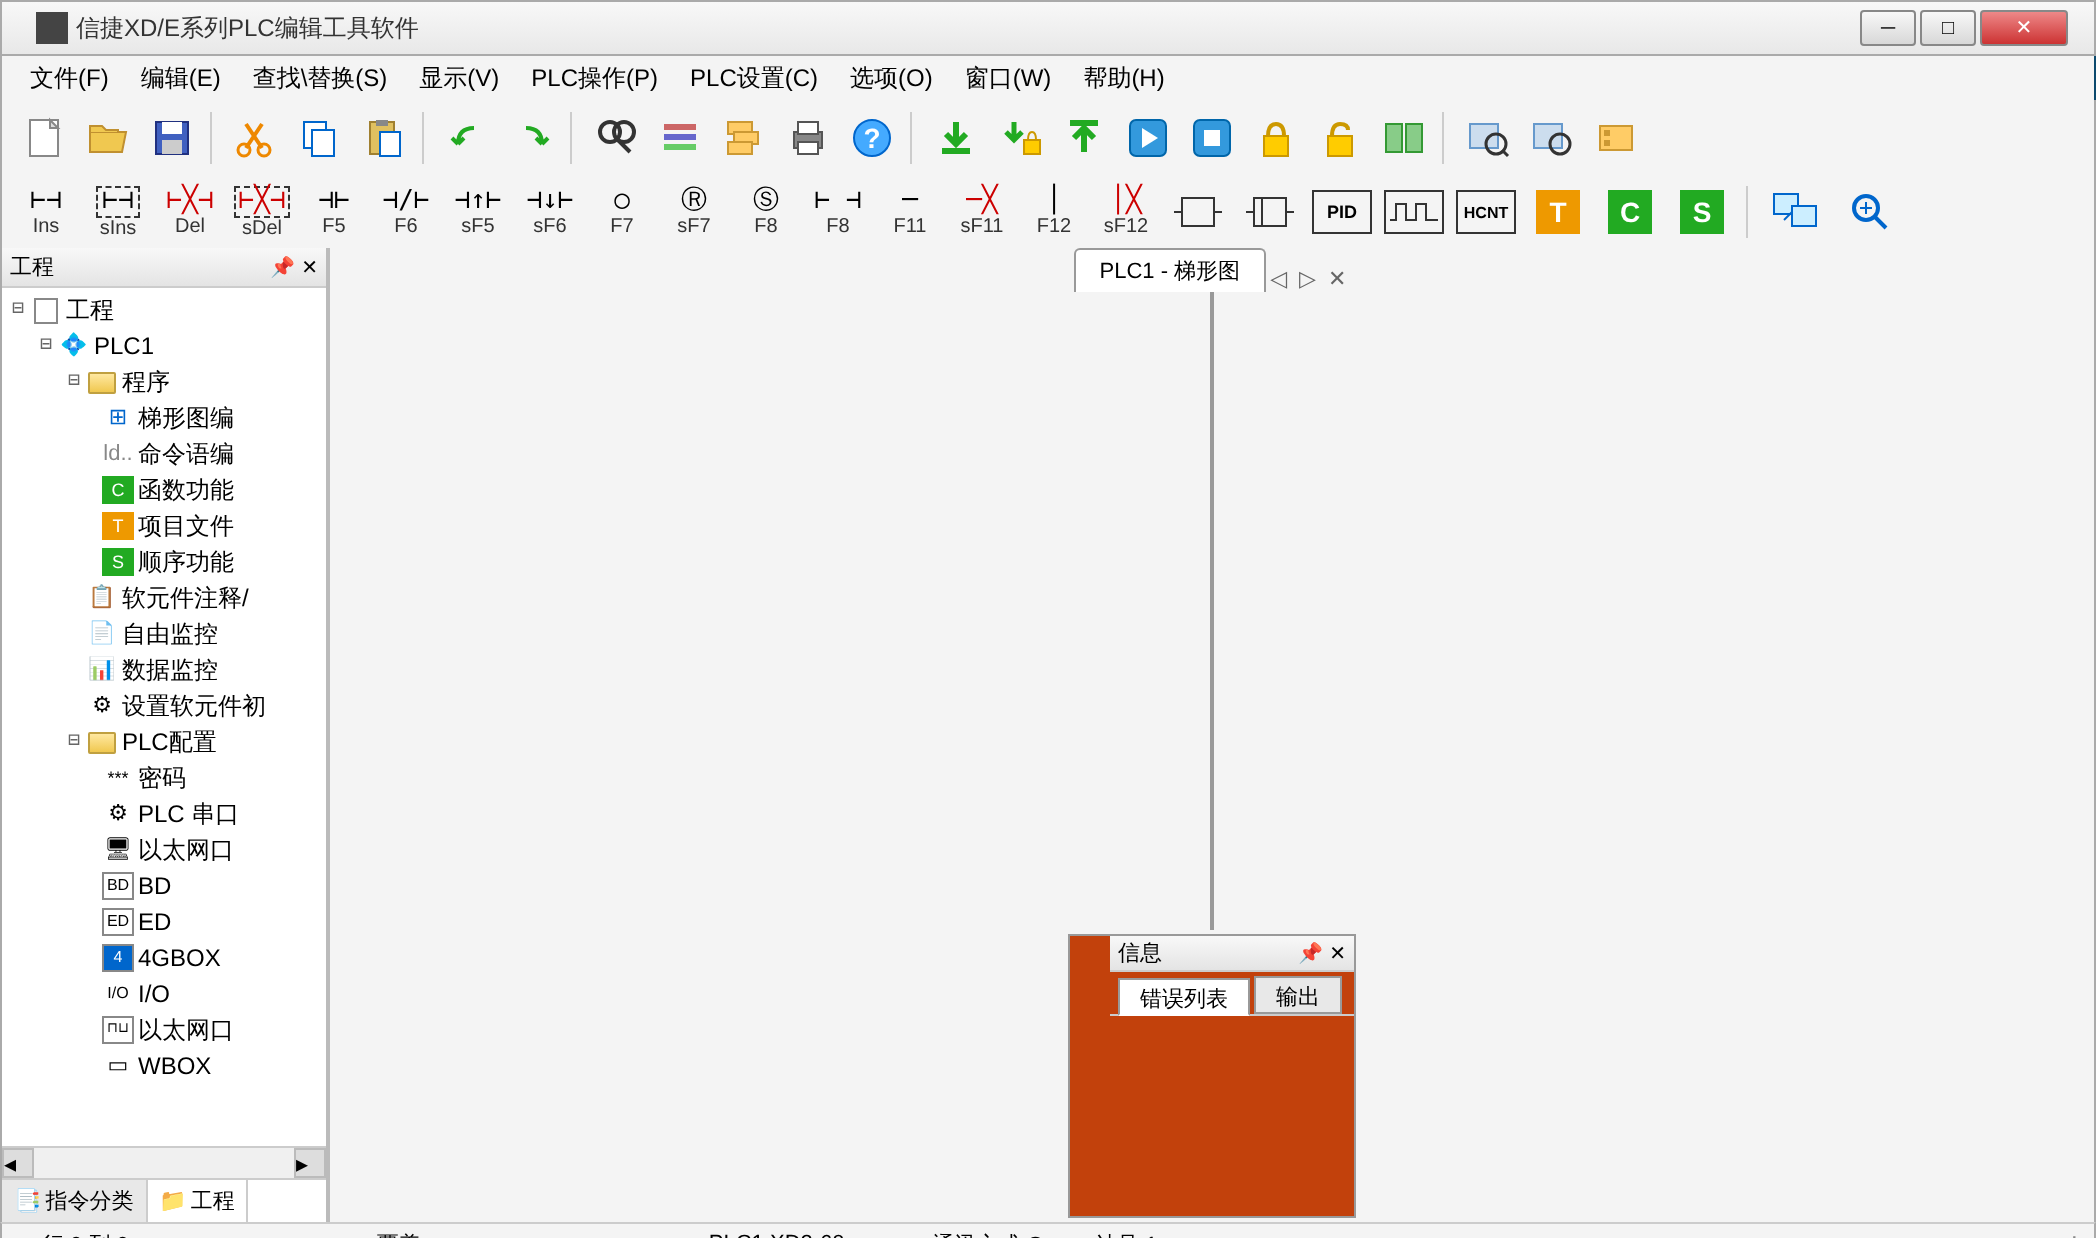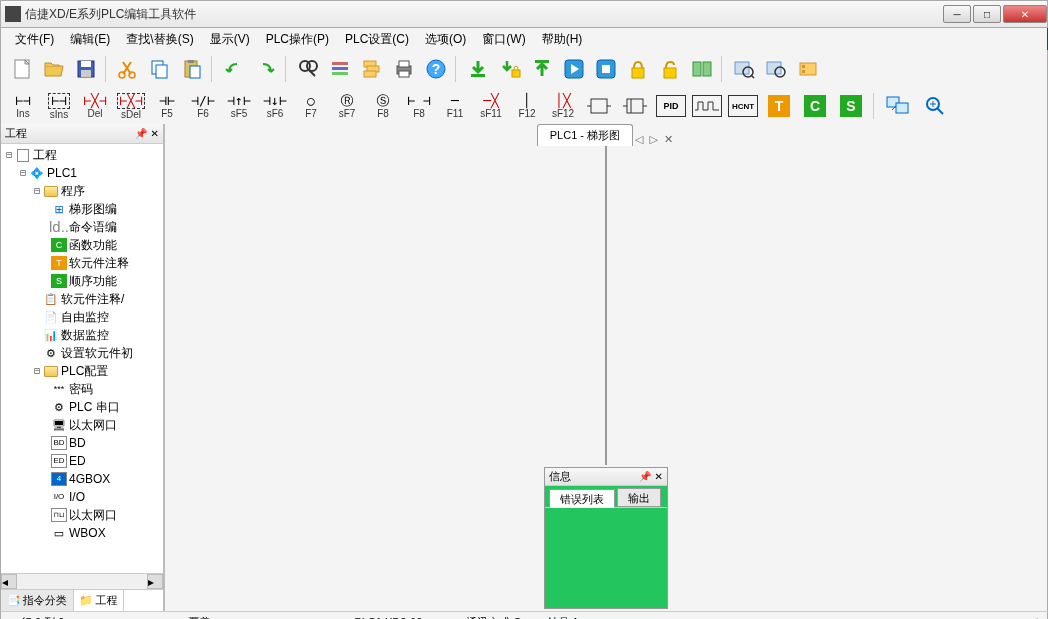--- a/index.html
+++ b/index.html
@@ -1,19 +1,19 @@
 <!DOCTYPE html>
 <html><head>
 <meta charset="utf-8">
 <style>
 * { margin: 0; padding: 0; box-sizing: border-box; }
 body { font-family: "Microsoft YaHei", "SimSun", sans-serif; font-size: 12px; background: #f0f0f0; width: 1048px; height: 619px; overflow: hidden; position: relative; }
 
 
-.title-bar { height: 28px; background: linear-gradient(#f8f8f8, #e8e8e8); border: 1px solid #aaa; display: flex; align-items: center; padding: 0 0; }
+.title-bar { height: 28px; background: linear-gradient(#f8f8f8, #e8e8e8); border: 1px solid #aaa; display: flex; align-items: center; padding: 0 13px; }
 .title-bar .app-icon { width: 16px; height: 16px; background: #444; margin: 0 4px; }
 .title-bar .title-text { flex: 1; color: #333; }
 .win-controls { display: flex; gap: 2px; }
 .win-btn { width: 28px; height: 18px; border: 1px solid #888; background: linear-gradient(#f8f8f8, #d8d8d8); border-radius: 2px; display: flex; align-items: center; justify-content: center; font-size: 10px; cursor: default; }
 .win-btn.close { background: linear-gradient(#e88, #c33); color: #fff; width: 44px; }
 
 
 .menu-bar { height: 22px; background: #f4f4f4; display: flex; align-items: center; padding: 0 6px; border-left: 1px solid #aaa; border-right: 1px solid #0c4a6e; }
 .menu-item { padding: 2px 8px; cursor: default; }
 
@@ -56,21 +56,21 @@
 .editor-tab { padding: 3px 12px; background: #fff; border: 1px solid #999; border-bottom: none; border-radius: 3px 3px 0 0; font-size: 11px; cursor: default; }
 .editor-tabs .nav { margin-left: auto; display: flex; gap: 2px; font-size: 11px; color: #666; }
 .editor-tabs .nav span { cursor: default; padding: 0 2px; }
 .editor-canvas { flex: 1; background: #fff; border: 1px solid #999; margin: 0 2px; position: relative; overflow: hidden; }
 .ladder-grid { position: absolute; top: 8px; left: 0; right: 0; bottom: 0; background: #daf0c8; }
 .ladder-row { height: 46px; display: flex; }
 .ladder-rownum { width: 60px; background: #fff; border-right: 1px solid #ccc; display: flex; align-items: center; justify-content: center; color: #666; }
 .ladder-cell { width: 50px; border: 1px dashed #888; margin: 2px; }
 
 
-.info-panel { height: 142px; background: #22c55e; border: 1px solid #999; margin: 2px; display: flex; flex-direction: column; }
+.info-panel { height: 142px; background: #c2410c; border: 1px solid #999; margin: 2px; display: flex; flex-direction: column; padding-left: 20px; }
 .info-header { height: 18px; background: linear-gradient(#f8f8f8, #e4e4e4); border-bottom: 1px solid #ccc; display: flex; align-items: center; padding: 0 4px; font-size: 11px; }
 .info-header .pin { margin-left: auto; font-size: 10px; }
 .info-tabs { height: 22px; display: flex; padding: 2px 4px 0; border-bottom: 1px solid #ccc; }
 .info-tab { padding: 2px 10px; border: 1px solid #999; background: #e8e8e8; font-size: 11px; cursor: default; margin-right: 2px; }
 .info-tab.active { background: #fff; border-bottom: 1px solid #fff; position: relative; top: 1px; }
 .info-grid { flex: 1; overflow: auto; }
 .info-grid table { width: 100%; border-collapse: collapse; }
 .info-grid th { text-align: left; padding: 2px 8px; background: #f4f4f4; border: 1px solid #ddd; font-weight: normal; font-size: 11px; }
 .info-grid th:first-child { width: 30px; }
 
@@ -408,30 +408,30 @@
           <span class="tree-icon">
             <span class="folder-open"></span>
           </span>
           <span>程序</span>
         </div>
       <div class="tree-node" style="padding-left:48px">
           <span class="tree-icon" style="color:#06c">⊞</span>
           <span>梯形图编</span>
         </div>
       <div class="tree-node" style="padding-left:48px">
-          <span class="tree-icon" style="color:#888;font-size:15px">ld..</span>
+          <span class="tree-icon" style="color:#888;font-size:11px">ld..</span>
           <span>命令语编</span>
         </div>
       <div class="tree-node" style="padding-left:48px">
           <span class="tree-icon" style="background:#2a2;color:#fff;font-size:9px">C</span>
           <span>函数功能</span>
         </div>
       <div class="tree-node" style="padding-left:48px">
           <span class="tree-icon" style="background:#e90;color:#fff;font-size:9px">T</span>
-          <span>软元件注释</span>
+          <span>项目文件</span>
         </div>
       <div class="tree-node" style="padding-left:48px">
           <span class="tree-icon" style="background:#2a2;color:#fff;font-size:9px">S</span>
           <span>顺序功能</span>
         </div>
       <div class="tree-node" style="padding-left:28px">
           <span class="tree-toggle"></span>
           <span class="tree-icon">📋</span>
           <span>软元件注释/</span>
         </div>

